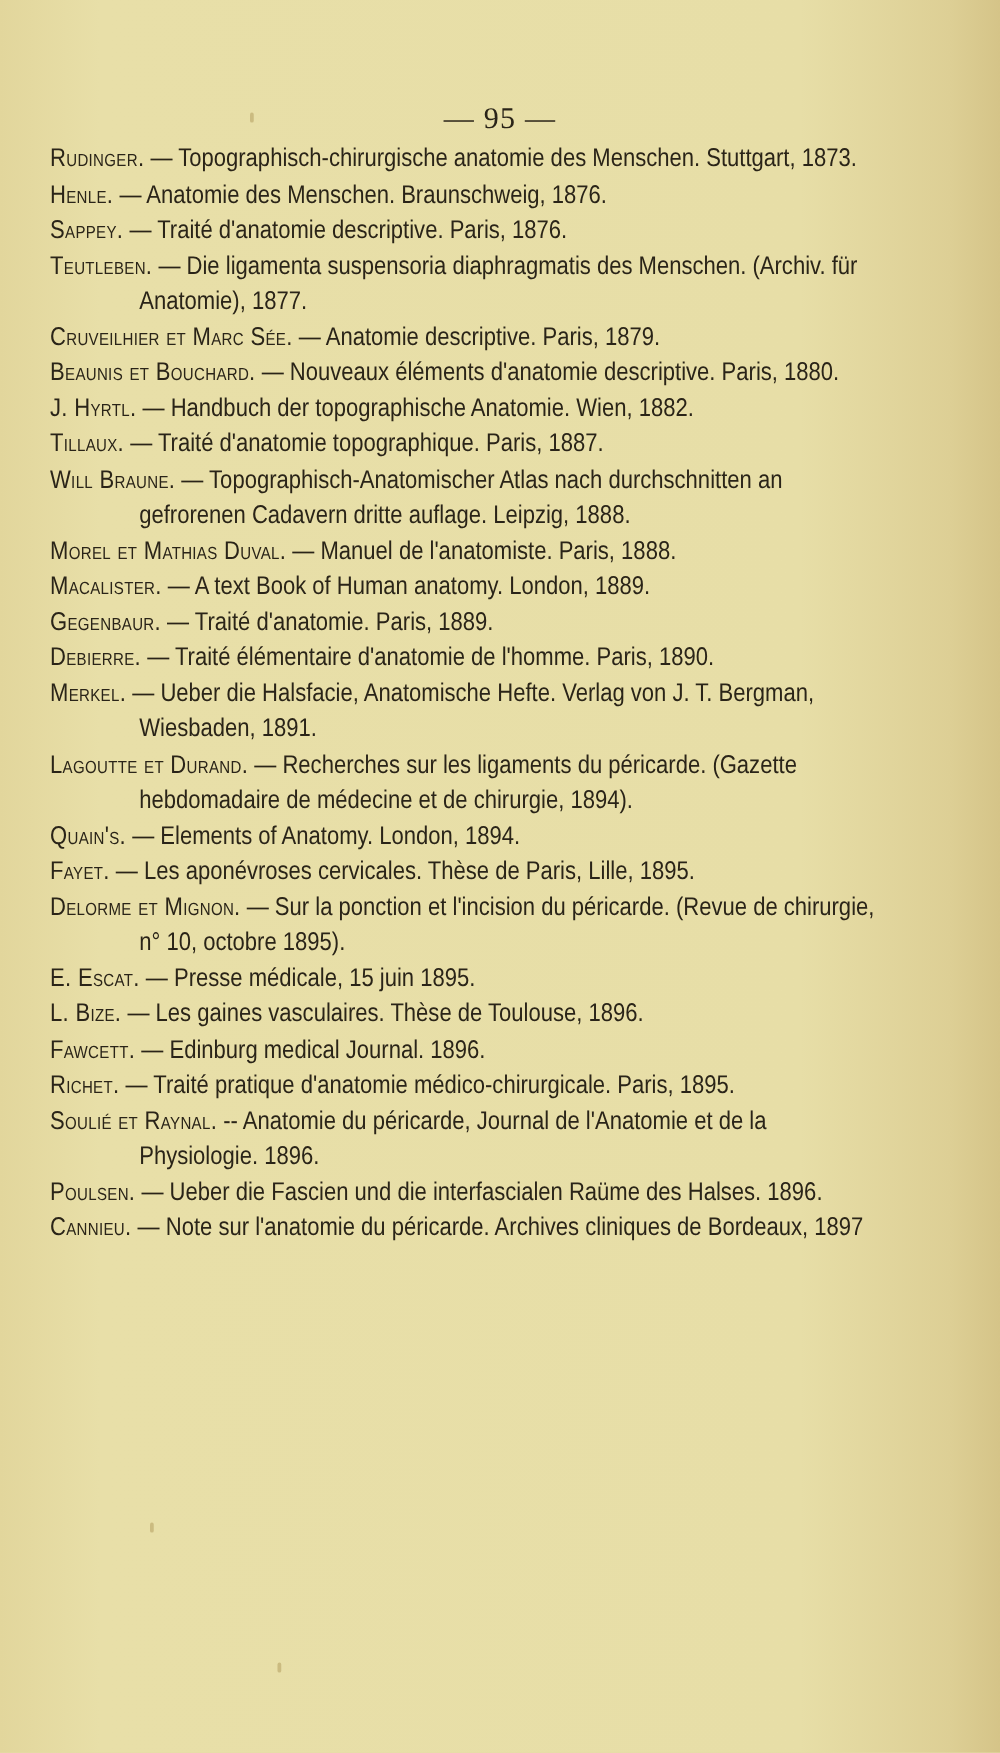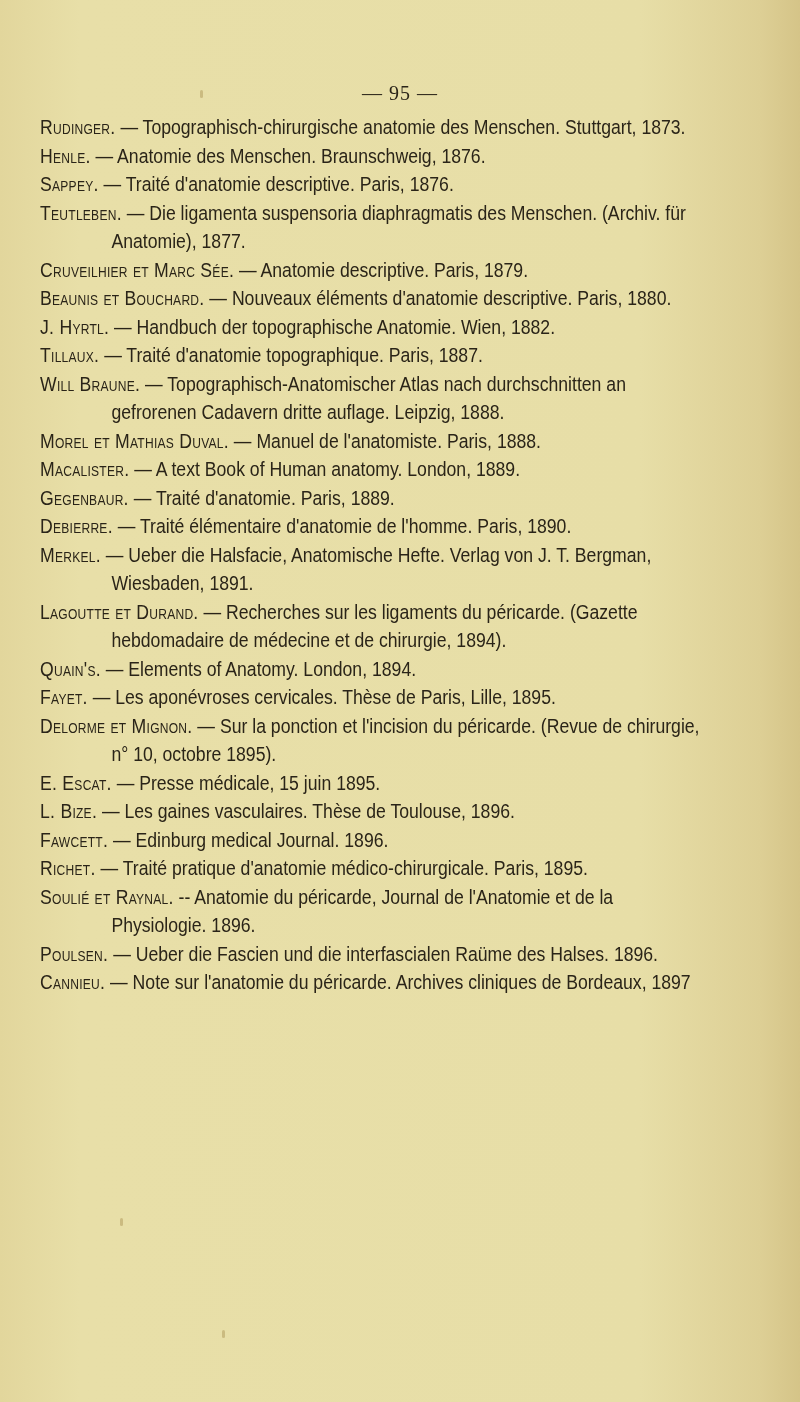--- a/index.html
+++ b/index.html
@@ -6,21 +6,21 @@
   body {
     width: 800px; height: 1402px; overflow: hidden;
     background: #e6dca6;
     background-image: linear-gradient(90deg, #e2d69c 0%, #e8dfa8 10%, #e7dea7 80%, #ddcf95 95%, #d5c488 100%);
     font-family: "Liberation Serif", "DejaVu Serif", serif;
     color: #2a2418;
     position: relative;
   }
   .page-number {
     position: absolute; top: 82px; left: 0; width: 800px;
-    text-align: center; font-size: 20px; letter-spacing: 1px;
+    text-align: center; font-size: 24px; letter-spacing: 1px;
   }
   .biblio {
     position: absolute; top: 113px; left: 40px; width: 660px;
     font-family: "Liberation Sans", "DejaVu Sans", sans-serif;
     font-stretch: condensed;
     font-size: 20.5px; line-height: 28.5px;
     transform: scaleX(0.86); transform-origin: left top;
     width: 768px;
   }
   .entry { margin: 0; padding-left: 83px; text-indent: -83px; }

